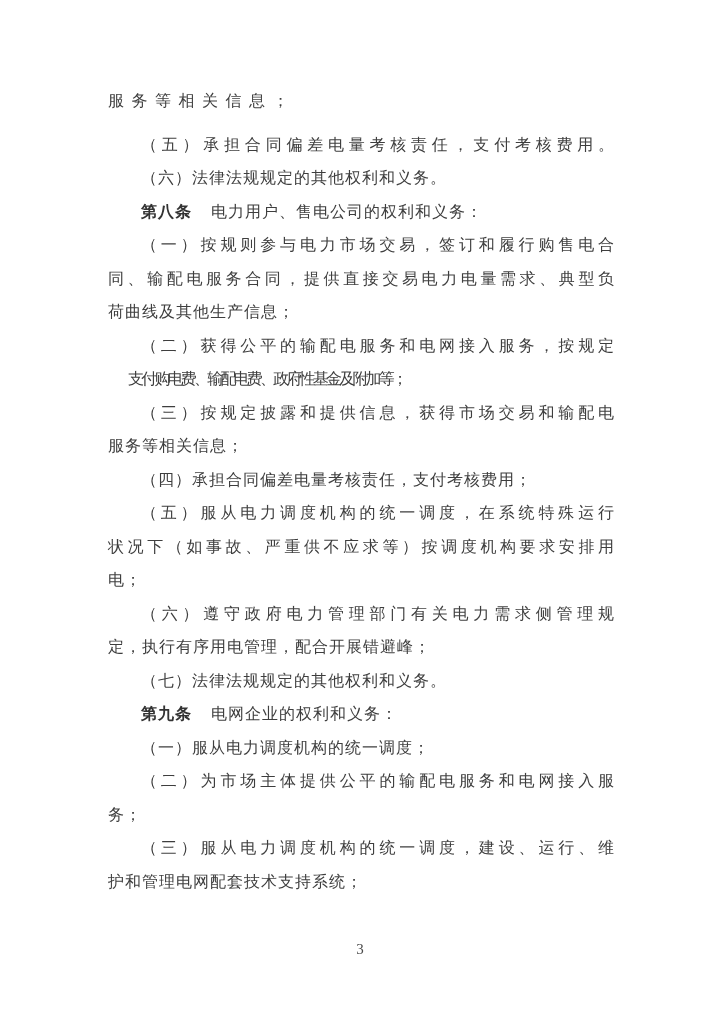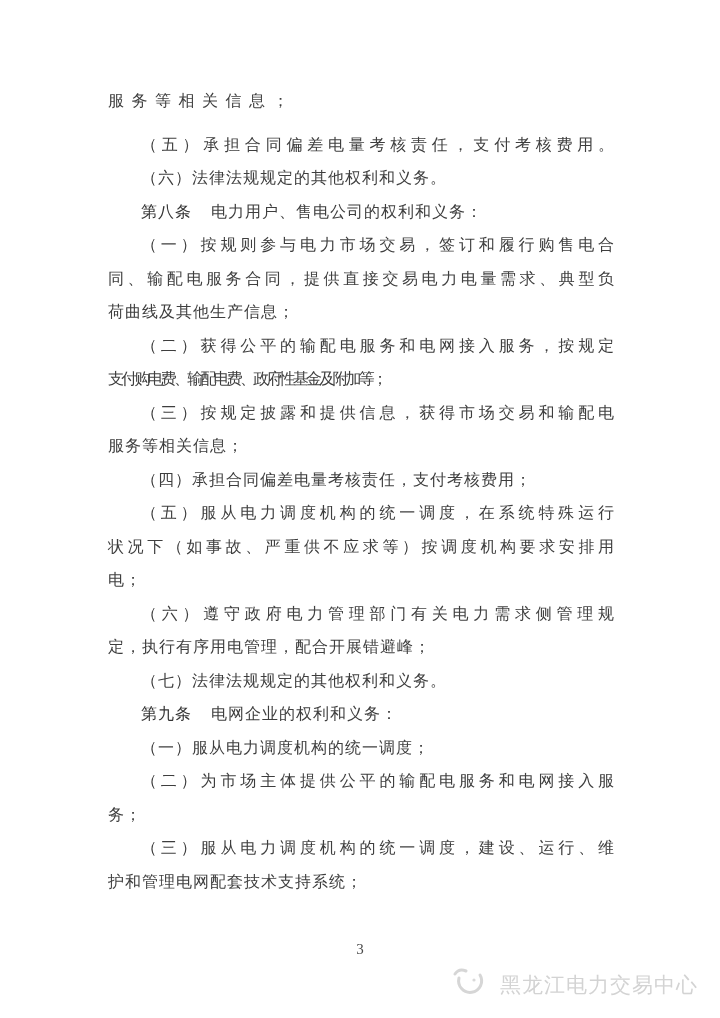--- a/index.html
+++ b/index.html
@@ -32,23 +32,23 @@
   }
   .line:first-child { margin-bottom: 10px; }
   .line.indent { padding-left: 33px; }
   .line.fill {
     text-align: justify;
     text-align-last: justify;
     text-justify: inter-character;
     white-space: normal;
   }
   .line.wide  { letter-spacing: 7.5px; }
-  .line.tight { letter-spacing: -2.8px; }
+  .line.tight { letter-spacing: -2.8px; margin-left: 20px; }
   .line .head {
-    font-weight: normal;
+    font-weight: bold;
     color: #333333;
     margin-right: 19px;
   }
   .page-number {
     position: absolute;
     top: 938px;
     left: 0;
     width: 100%;
     text-align: center;
     font-size: 15px;
@@ -99,24 +99,14 @@
       <div class="line indent"><span class="head">第九条</span><span>电网企业的权利和义务：</span></div>
       <div class="line indent">（一）服从电力调度机构的统一调度；</div>
       <div class="line fill indent">（二）为市场主体提供公平的输配电服务和电网接入服</div>
       <div class="line">务；</div>
       <div class="line fill indent">（三）服从电力调度机构的统一调度，建设、运行、维</div>
       <div class="line">护和管理电网配套技术支持系统；</div>
     </div>
 
   <div class="page-number">3</div>
 
-  <div class="watermark">
-    <span style="display:inline-block;line-height:0;">
-      <svg width="44" height="38" viewBox="0 0 44 38">
-        <path d="M6 8 Q 10 2 17 5" stroke="#d6d6d6" stroke-width="3" fill="none" stroke-linecap="round"></path>
-        <path d="M10 12 A 11.5 11.5 0 1 0 31 9" stroke="#d6d6d6" stroke-width="3" fill="none" stroke-linecap="round"></path>
-        <circle cx="25" cy="14" r="1.6" fill="#d9d9d9"></circle>
-      </svg>
-    </span>
-    <span class="wm-text">黑龙江电力交易中心</span>
-  </div>
 
 </div>
 
 </body></html>

